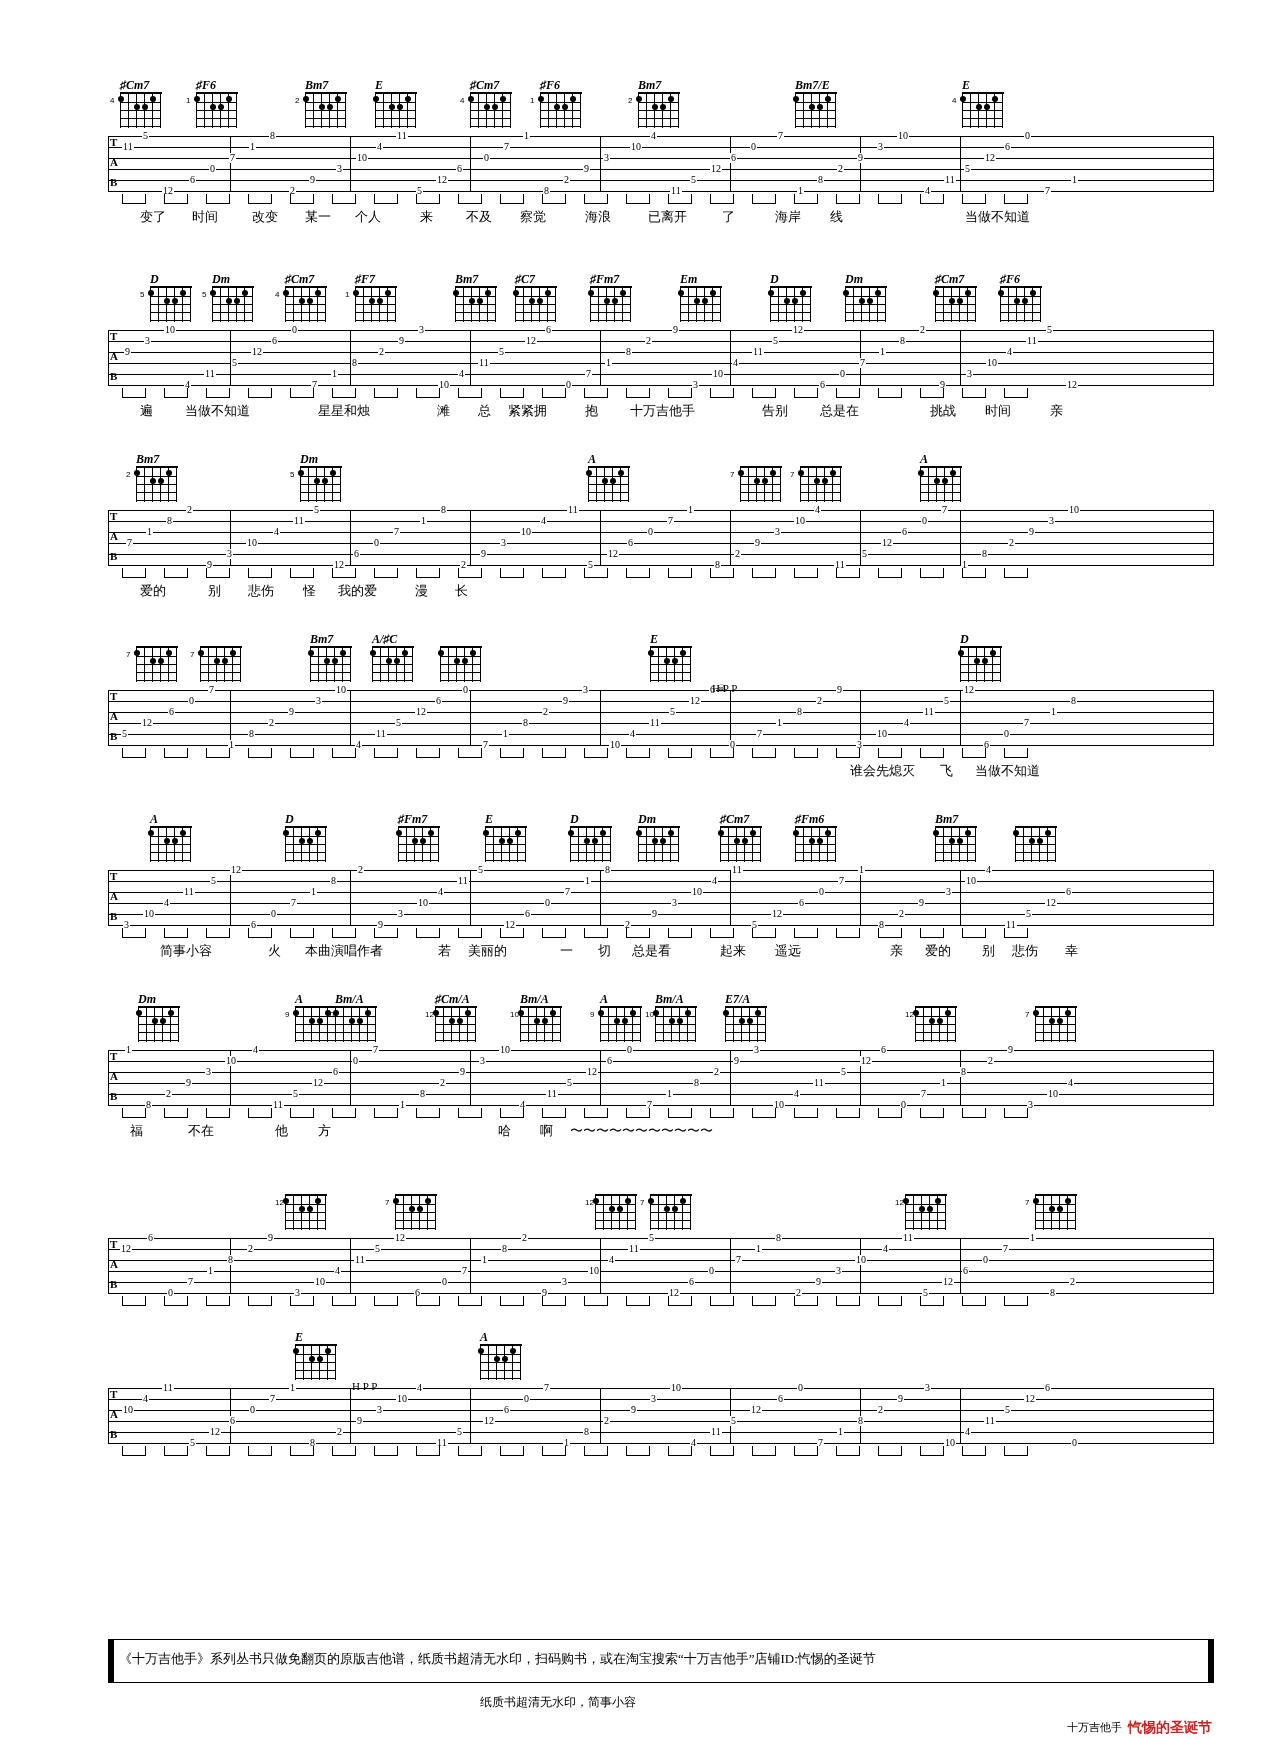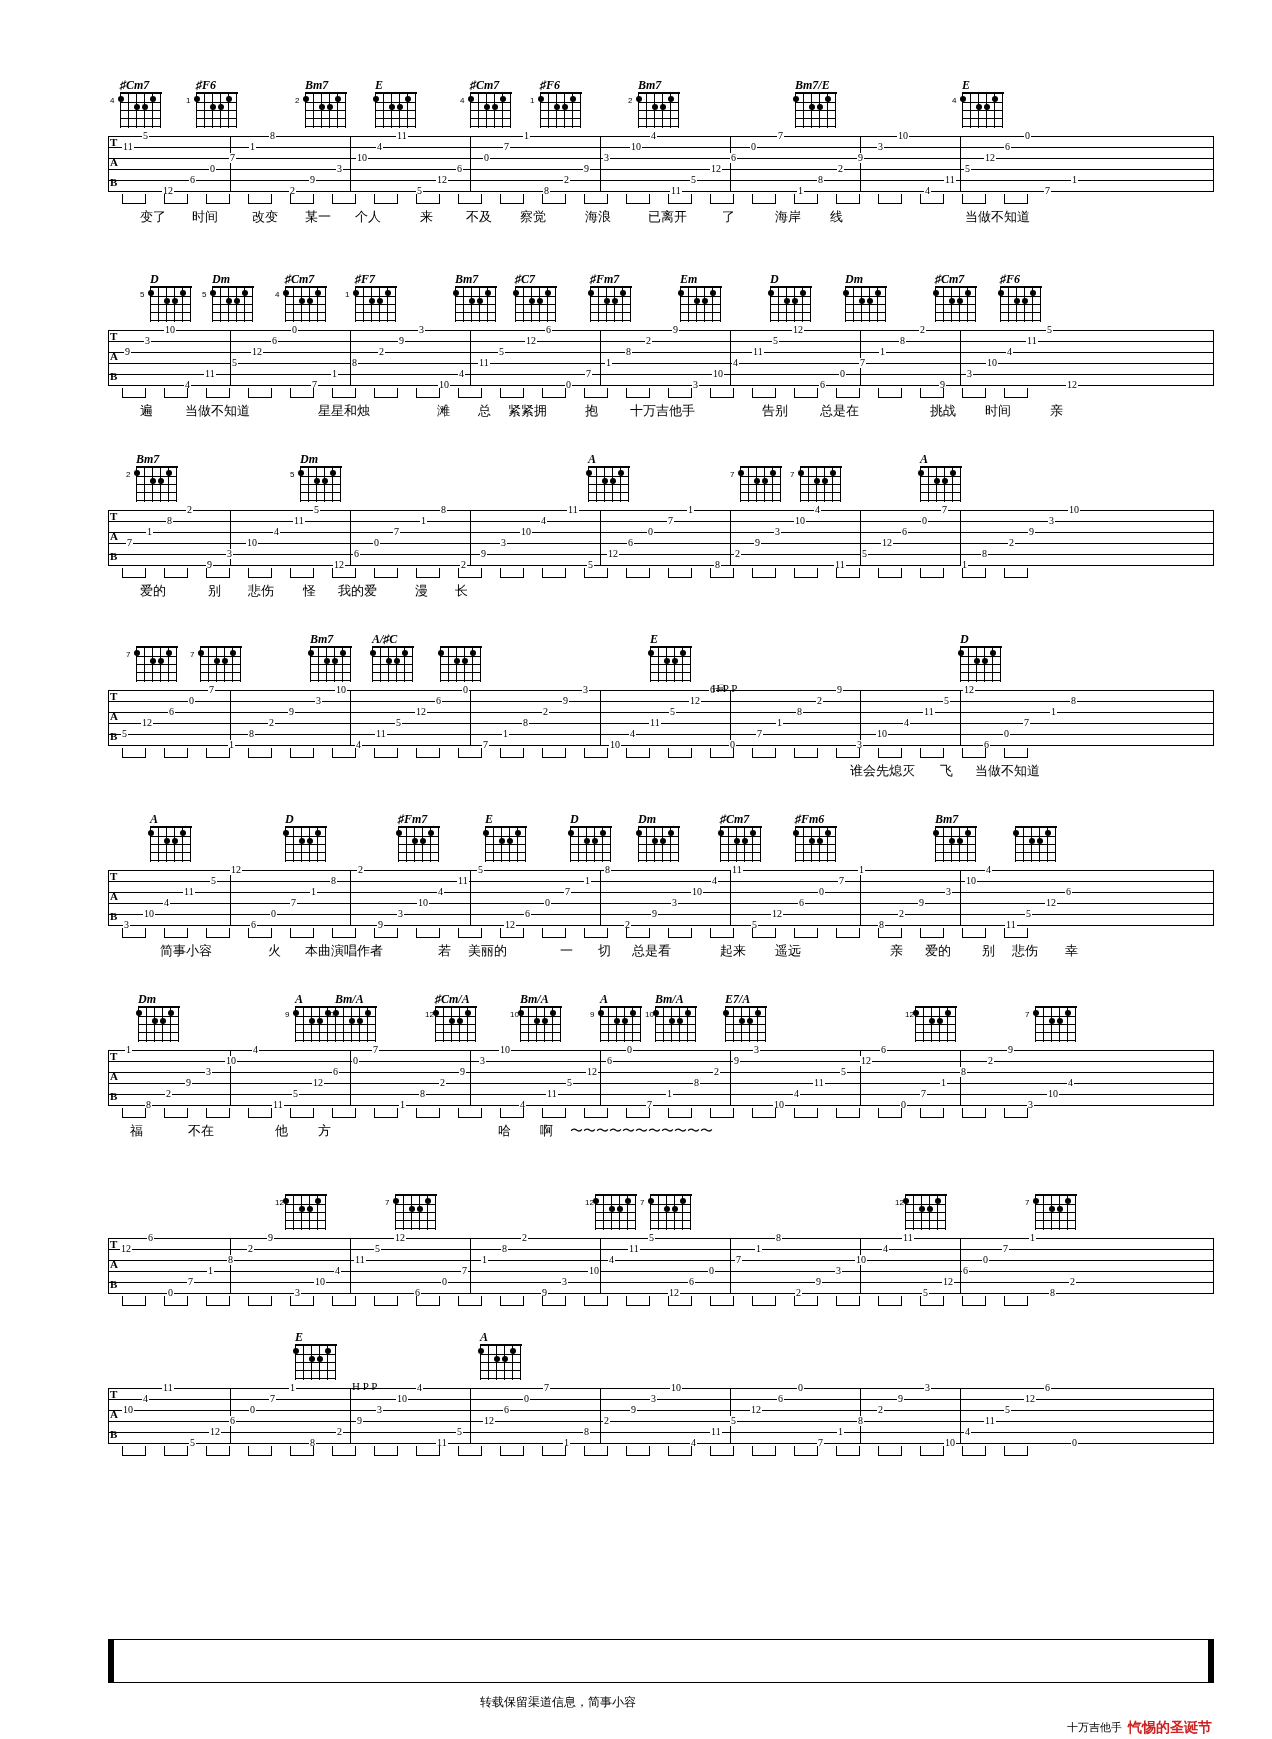--- a/index.html
+++ b/index.html
@@ -2043,17 +2043,18 @@
           <div class="rhythm" style="left: 1004px; top: 58px; width: 22px;"></div>
         </div>
         <div class="lyricrow"></div>
         <div style="position: absolute; left: 352px; top: 50px; font-size: 11px; font-family: &quot;Liberation Serif&quot;, serif;">H P P</div>
       </div>
     </div>
 
   <div class="footer">
     <div class="lb"></div>
     <div class="rb"></div>
+    <div class="ftext">《十万吉他手》系列丛书只做免翻页的原版吉他谱，纸质书超清无水印，扫码购书，或在淘宝搜索“十万吉他手”店铺ID:忾惕的圣诞节</div>
   </div>
-  <div class="botline" style="left:480px;bottom:28px;">转载保留渠道信息，简事小容</div>
+  <div class="botline" style="left:480px;bottom:28px;">纸质书超清无水印，简事小容</div>
   <div class="brandl">十万吉他手</div>
   <div class="brand">忾惕的圣诞节</div>
 </div>
 
 </body></html>

